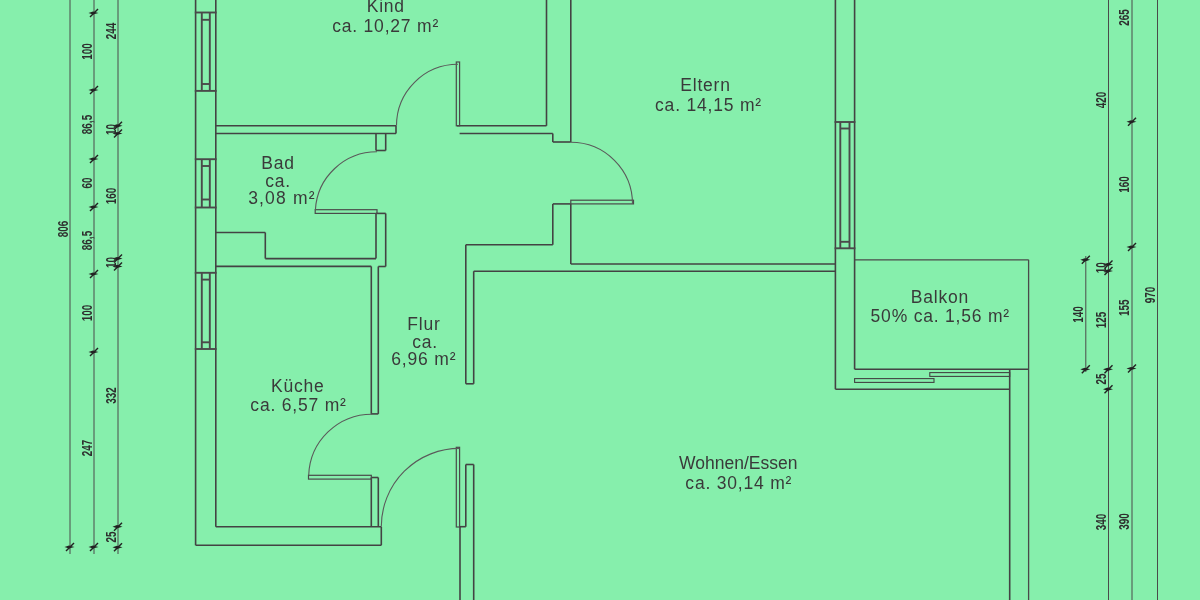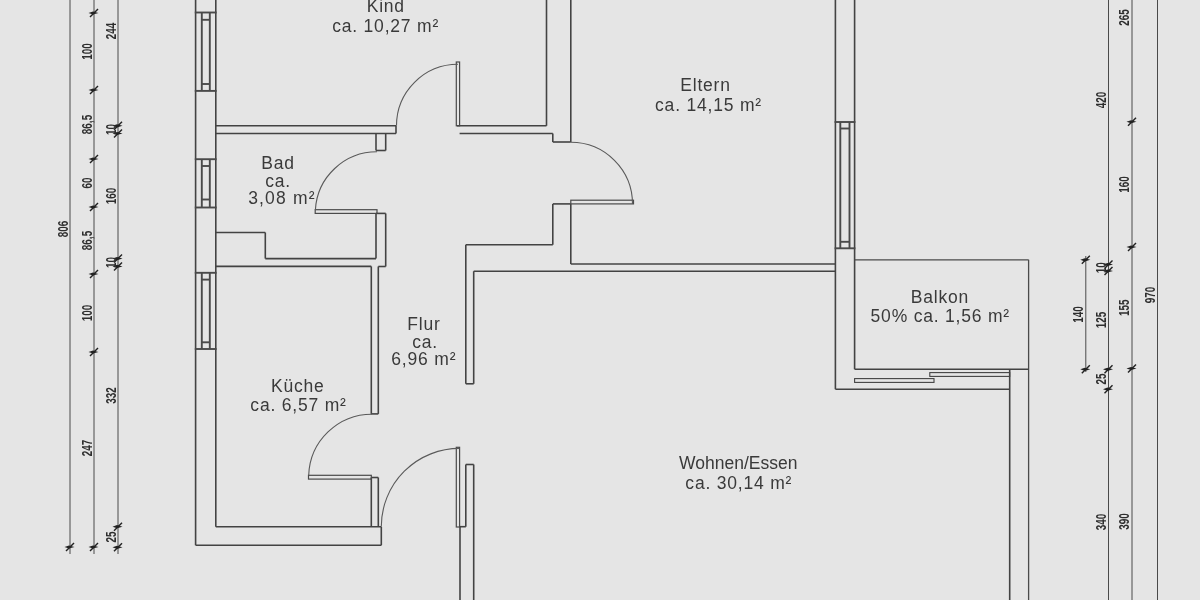--- a/index.html
+++ b/index.html
@@ -1,16 +1,16 @@
 <!DOCTYPE html>
 <html><head>
 <meta charset="utf-8">
 <style>
 html,body{margin:0;padding:0;background:#ffffff;}
-#page{position:relative;width:1200px;height:600px;background:#e5e5e5;overflow:hidden;}
+#page{position:relative;width:1200px;height:600px;background:#86efac;overflow:hidden;}
 svg{display:block;}
 text{font-family:"Liberation Sans", sans-serif;fill:#3a3a3a;}
 .rm{font-size:17.5px;letter-spacing:0.8px;}
 .dim{font-size:14.6px;font-weight:bold;fill:#2e2e2e;}
 </style>
 </head>
 <body>
 <div id="page">
 <svg width="1200" height="600" viewBox="0 0 1200 600">
 <defs>

